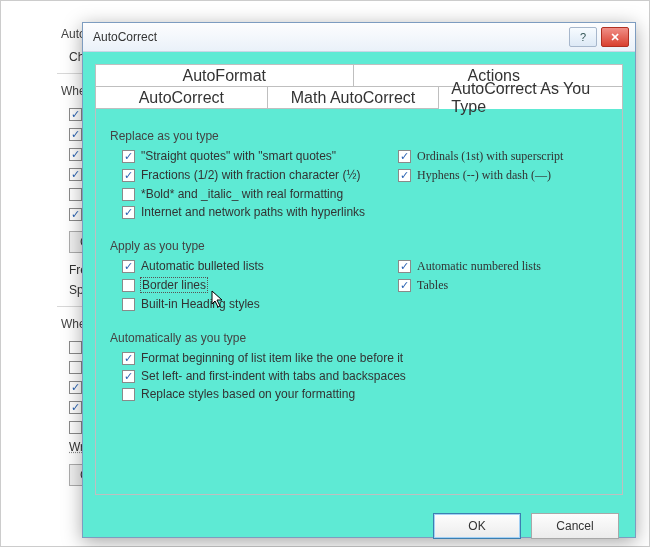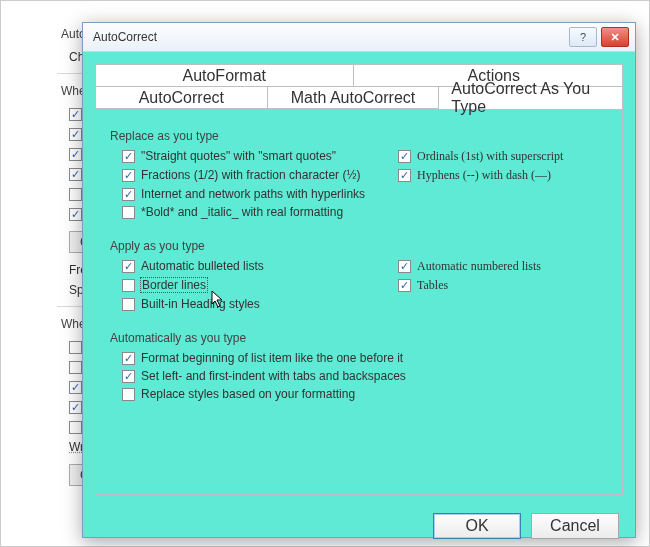--- a/index.html
+++ b/index.html
@@ -196,21 +196,21 @@
     display: flex;
     justify-content: flex-end;
     gap: 10px;
     padding: 10px 16px 12px;
   }
   .dlg-btn {
     min-width: 86px;
     height: 24px;
     border: 1px solid #a8a8a8;
     background: linear-gradient(#fdfdfd,#ececec);
-    font-size: 16px;
+    font-size: 12px;
     display: flex;
     align-items: center;
     justify-content: center;
   }
   .dlg-btn.primary {
     border: 1px solid #3c7fb1;
     box-shadow: 0 0 0 1px #a3d1f5 inset;
   }
 </style>
 </head>
@@ -321,28 +321,28 @@
               <span class="chk checked"></span>
               <span>Fractions (1/2) with fraction character (½)</span>
             </div>
           <div class="col right">
               <span class="chk checked"></span>
               <span>Hyphens (--) with dash (—)</span>
             </div>
         </div>
         <div class="opt-row">
           <div class="col left">
-              <span class="chk checked"></span>
-              <span>Internet and network paths with hyperlinks</span>
-            </div>
-        </div>
-        <div class="opt-row">
-          <div class="col left">
               <span class="chk"></span>
               <span>*Bold* and _italic_ with real formatting</span>
+            </div>
+        </div>
+        <div class="opt-row">
+          <div class="col left">
+              <span class="chk checked"></span>
+              <span>Internet and network paths with hyperlinks</span>
             </div>
         </div>
       </div>
 
       <div class="section-label" style="margin-top:18px">Apply as you type</div>
       <div class="optgrid">
         <div class="opt-row">
           <div class="col left">
               <span class="chk checked"></span>
               <span>Automatic bulleted lists</span>

